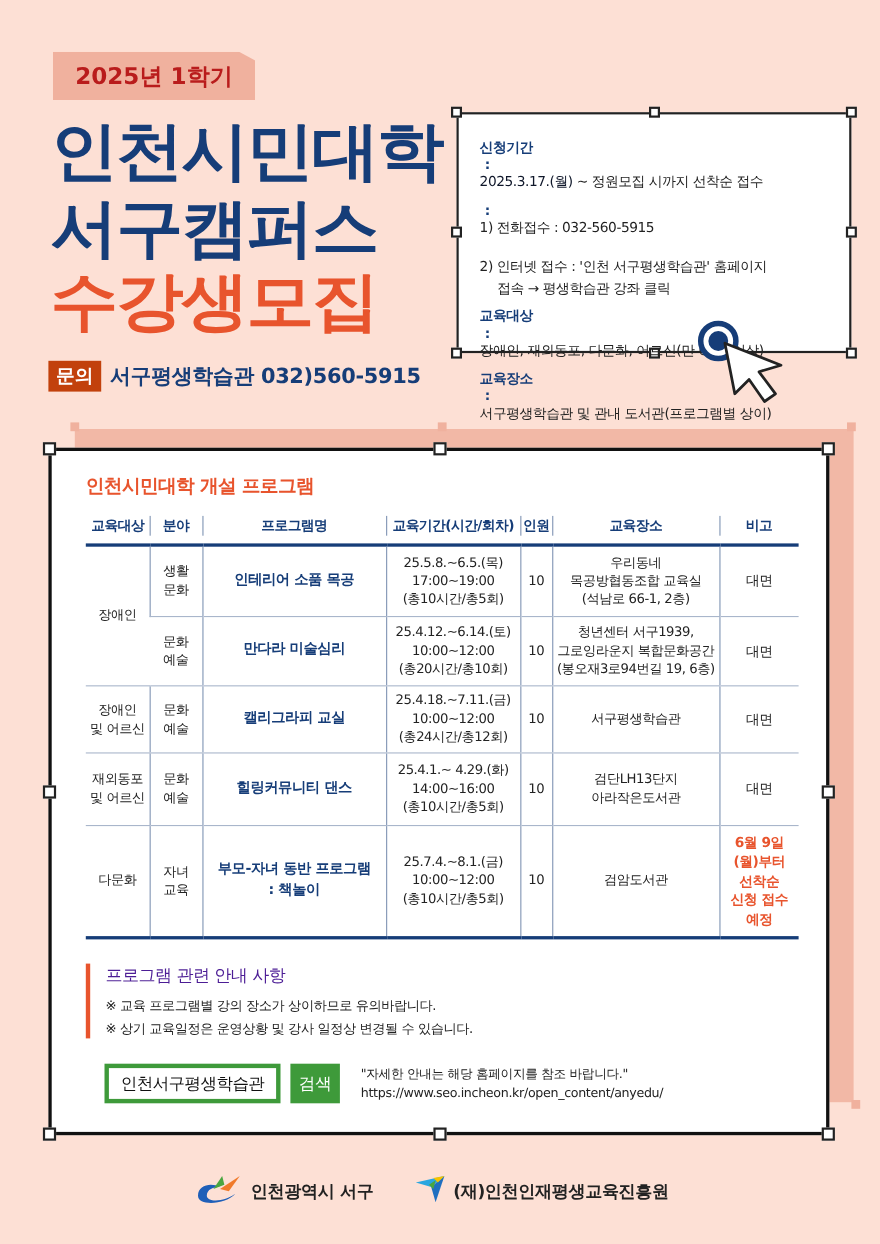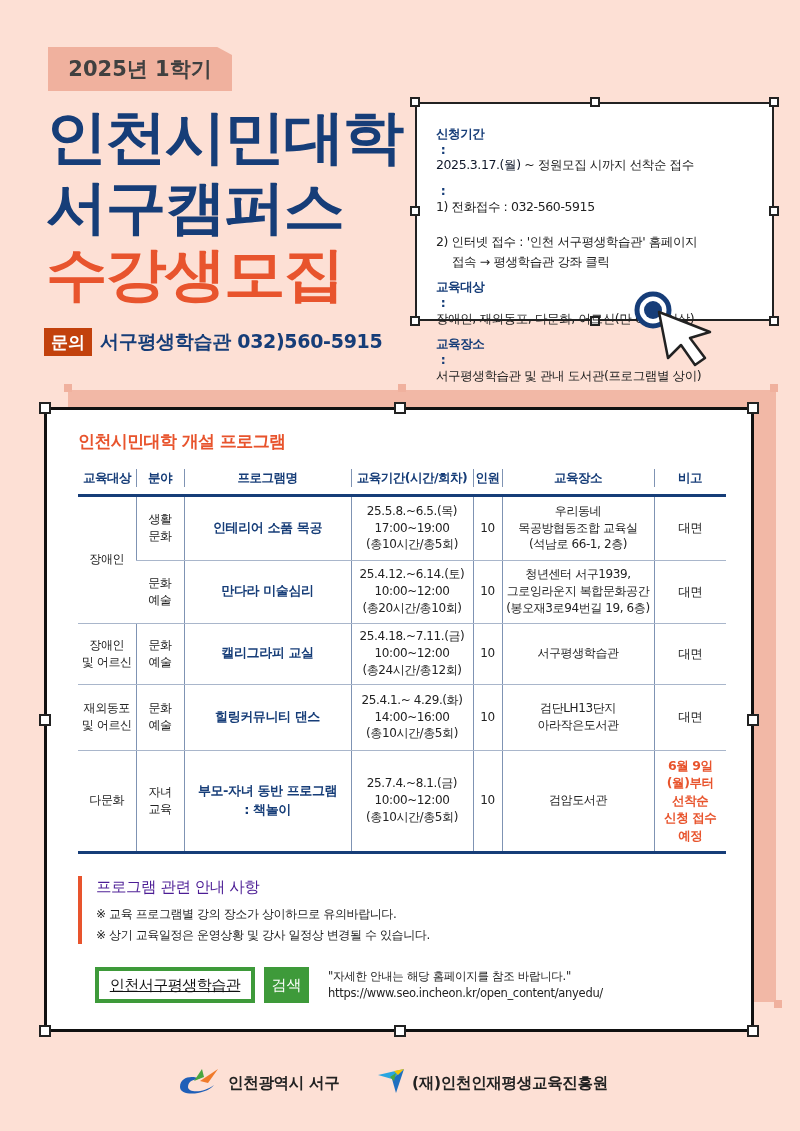--- a/index.html
+++ b/index.html
@@ -10,21 +10,21 @@
     position: relative;
     overflow: hidden;
     color: #222;
   }
   .abs { position: absolute; }
 
   
   .semester-tag {
     left: 48px; top: 47px; width: 184px; height: 44px;
     background: #f0b19e;
-    color: #404040; font-size: 21px; font-weight: bold;
+    color: #b91c1c; font-size: 21px; font-weight: bold;
     display: flex; align-items: center; justify-content: center;
     clip-path: polygon(0 0, 92% 0, 100% 18%, 100% 100%, 0 100%);
   }
 
   .title-line {
     left: 46px; font-weight: bold; font-size: 58px; letter-spacing: -2px;
     line-height: 1; white-space: nowrap;
     transform: scaleX(1.06); transform-origin: left;
   }
   .title-1 { top: 108px; color: #163d78; }
@@ -101,21 +101,21 @@
   .notice-bar { left: 78px; top: 876px; width: 4px; height: 68px; background: #e8542d; }
   .notice-title { left: 96px; top: 877px; color: #4c1d95; font-weight: normal; font-size: 15.5px; letter-spacing: -0.5px; text-align: center; }
   .notice-item { left: 96px; font-size: 12px; letter-spacing: -0.4px; color: #222; }
   .notice-1 { top: 906px; }
   .notice-2 { top: 927px; }
 
   .search-input {
     left: 95px; top: 967px; width: 160px; height: 36px;
     border: 4px solid #3e9a3a; background: #fff;
     display: flex; align-items: center; justify-content: center;
-    font-size: 15px; color: #111; letter-spacing: -0.5px; text-decoration: underline;
+    font-size: 15px; color: #111; letter-spacing: -0.5px;
   }
   .search-btn {
     left: 264px; top: 967px; width: 45px; height: 36px; background: #3e9a3a;
     color: #fff; font-size: 15px; display: flex; align-items: center; justify-content: center;
   }
   .ref-text { left: 328px; top: 968px; font-size: 11.5px; color: #222; line-height: 1.5; letter-spacing: -0.3px; }
 
   .footer-logo { top: 1067px; display: flex; align-items: center; gap: 6px; font-weight: bold; font-size: 15.5px; color: #222; letter-spacing: -0.3px; }
   .logo-seogu { left: 176px; }
   .logo-foundation { left: 376px; }

